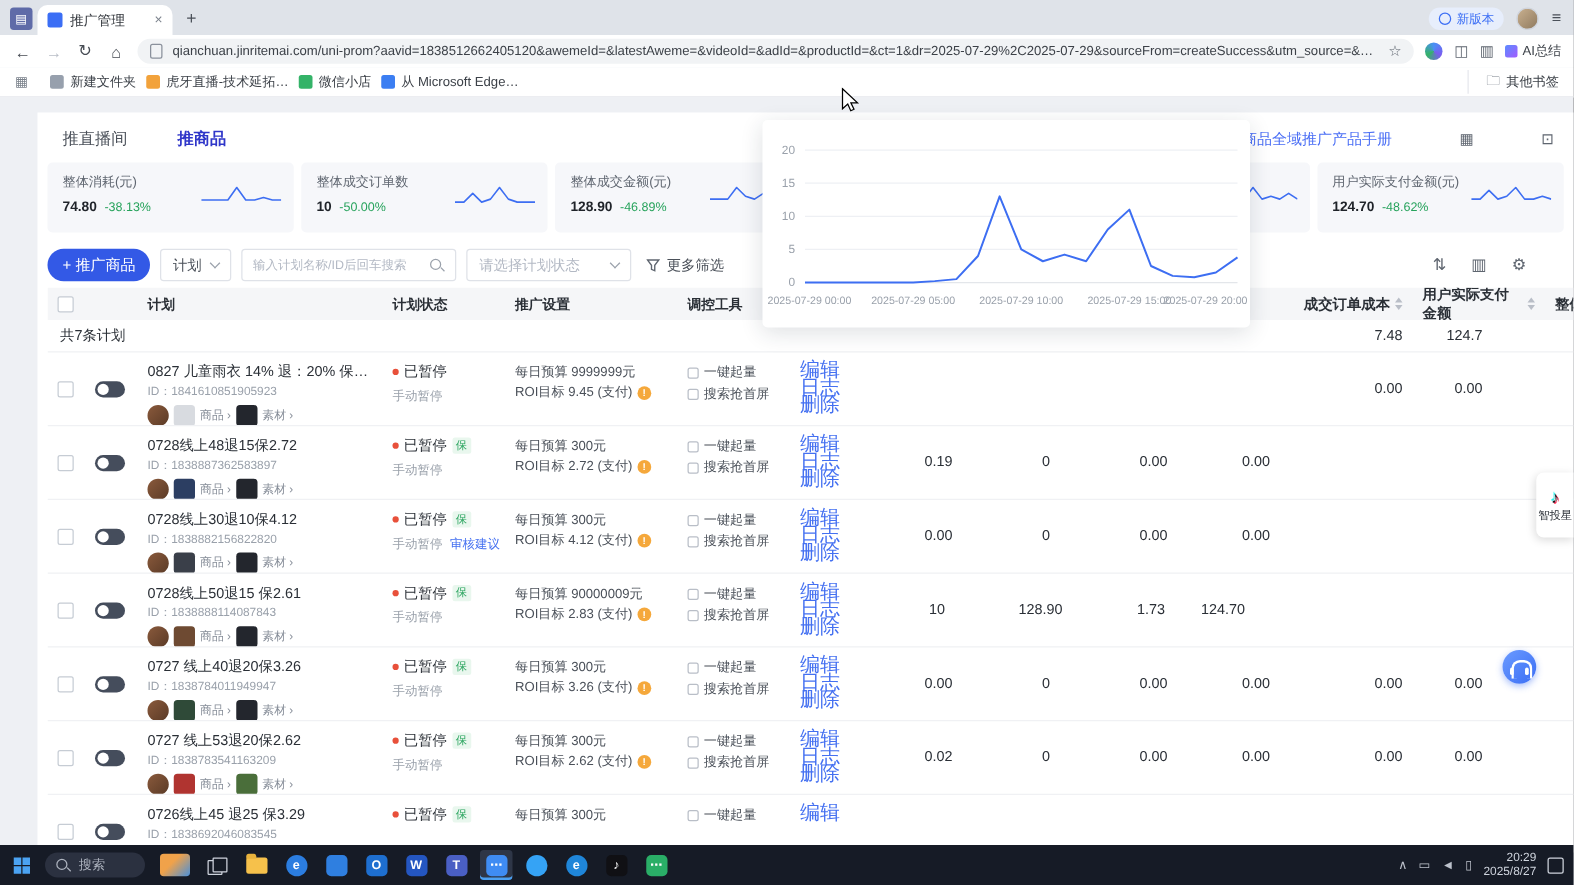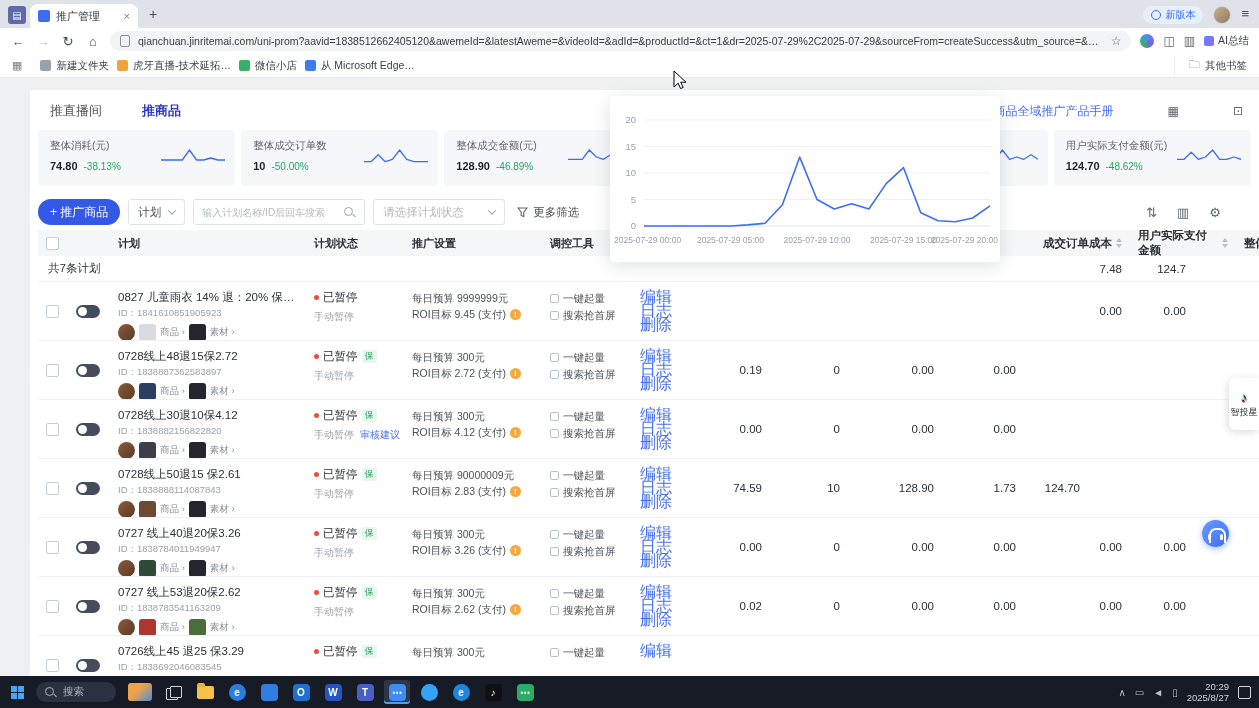--- a/index.html
+++ b/index.html
@@ -556,21 +556,20 @@
               <div class="toolline">
                 <span class="tico"></span>
                 <span>搜索抢首屏</span>
               </div>
             </div>
             <div class="cell c-ops">
               <div class="oplink">编辑</div>
               <div class="oplink">日志</div>
               <div class="oplink">删除</div>
             </div>
-            <div class="cell cnum c-n1">74.59</div>
             <div class="cell cnum c-n2">10</div>
             <div class="cell cnum c-n3">128.90</div>
             <div class="cell cnum c-n4">1.73</div>
             <div class="cell cnum c-n6">124.70</div>
             <div class="cell cnum c-n7"></div>
           </div>
           <div class="trow">
             <div class="cell c-check">
               <span class="checkbox"></span>
             </div>

